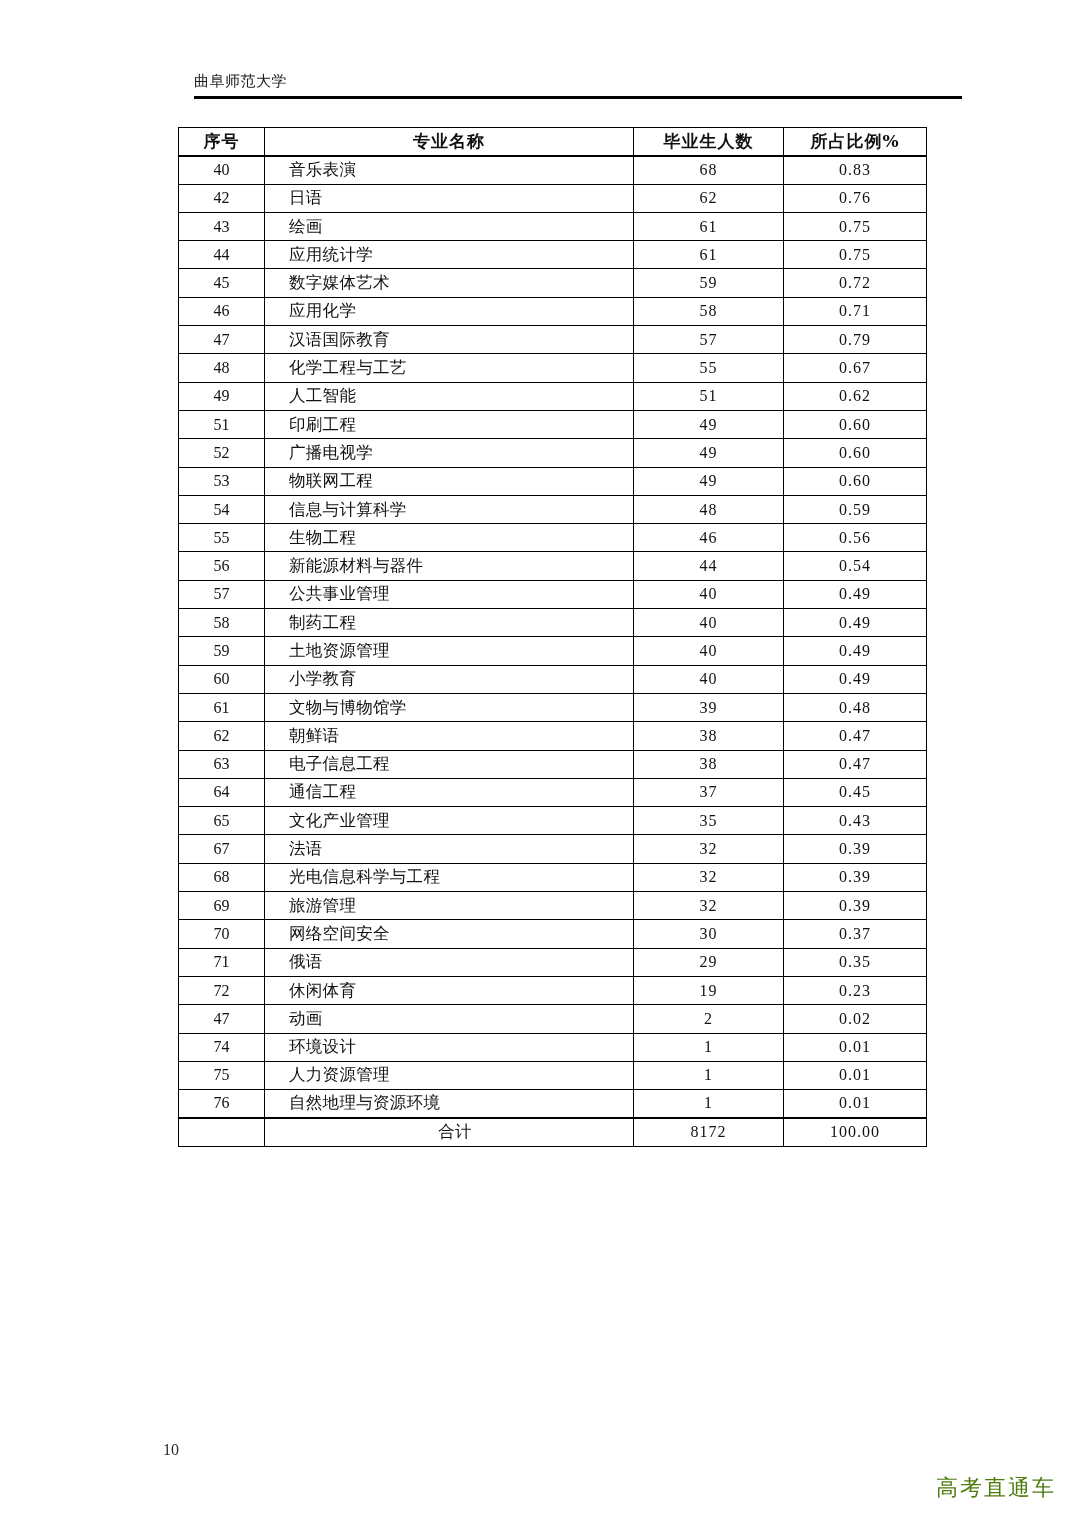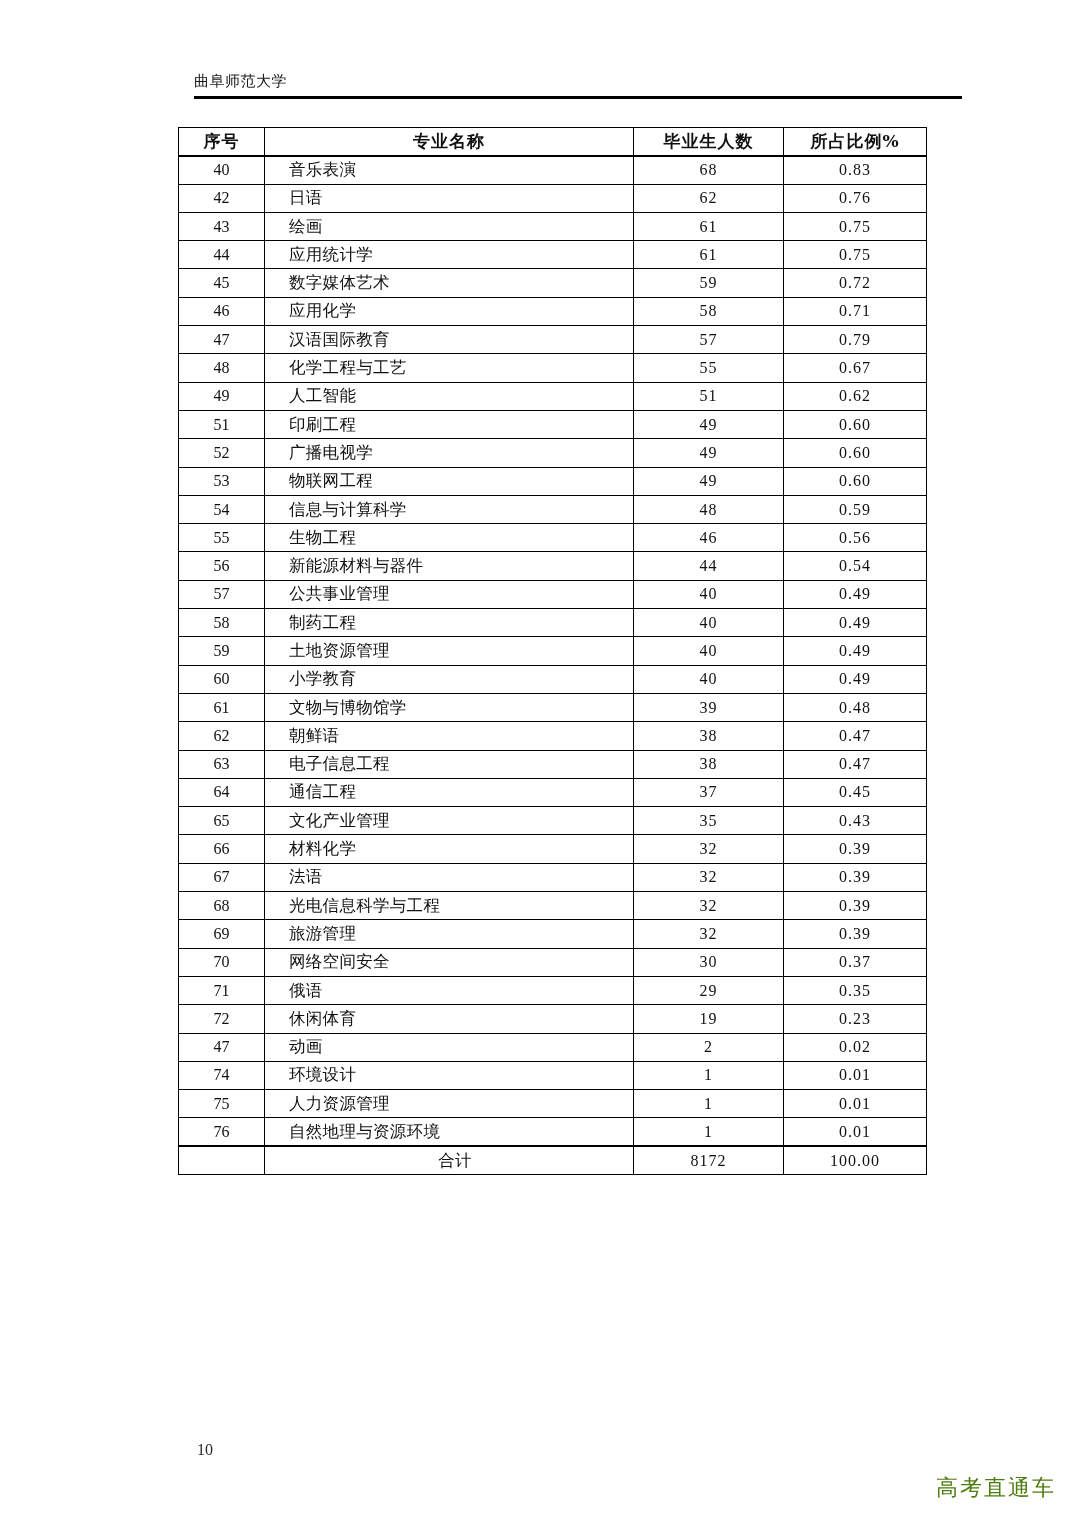--- a/index.html
+++ b/index.html
@@ -122,21 +122,20 @@
   }
 
   
   .page-number {
     position: absolute;
     left: 163px;
     top: 1441px;
     font-family: "Liberation Serif", "DejaVu Serif", serif;
     font-size: 16px;
     color: #2a2a2a;
-    margin-left: 34px;
   }
   .watermark {
     position: absolute;
     right: 24px;
     top: 1473px;
     font-family: Liberation Mono, monospace;
     font-size: 22px;
     letter-spacing: 2px;
     color: #4d7c0f;
     white-space: nowrap;
@@ -307,26 +306,20 @@
             <td class="count">37</td>
             <td class="pct">0.45</td>
           </tr>
           <tr>
             <td class="idx">65</td>
             <td class="name">文化产业管理</td>
             <td class="count">35</td>
             <td class="pct">0.43</td>
           </tr>
           <tr>
-            <td class="idx">66</td>
-            <td class="name">材料化学</td>
-            <td class="count">32</td>
-            <td class="pct">0.39</td>
-          </tr>
-          <tr>
             <td class="idx">67</td>
             <td class="name">法语</td>
             <td class="count">32</td>
             <td class="pct">0.39</td>
           </tr>
           <tr>
             <td class="idx">68</td>
             <td class="name">光电信息科学与工程</td>
             <td class="count">32</td>
             <td class="pct">0.39</td>

